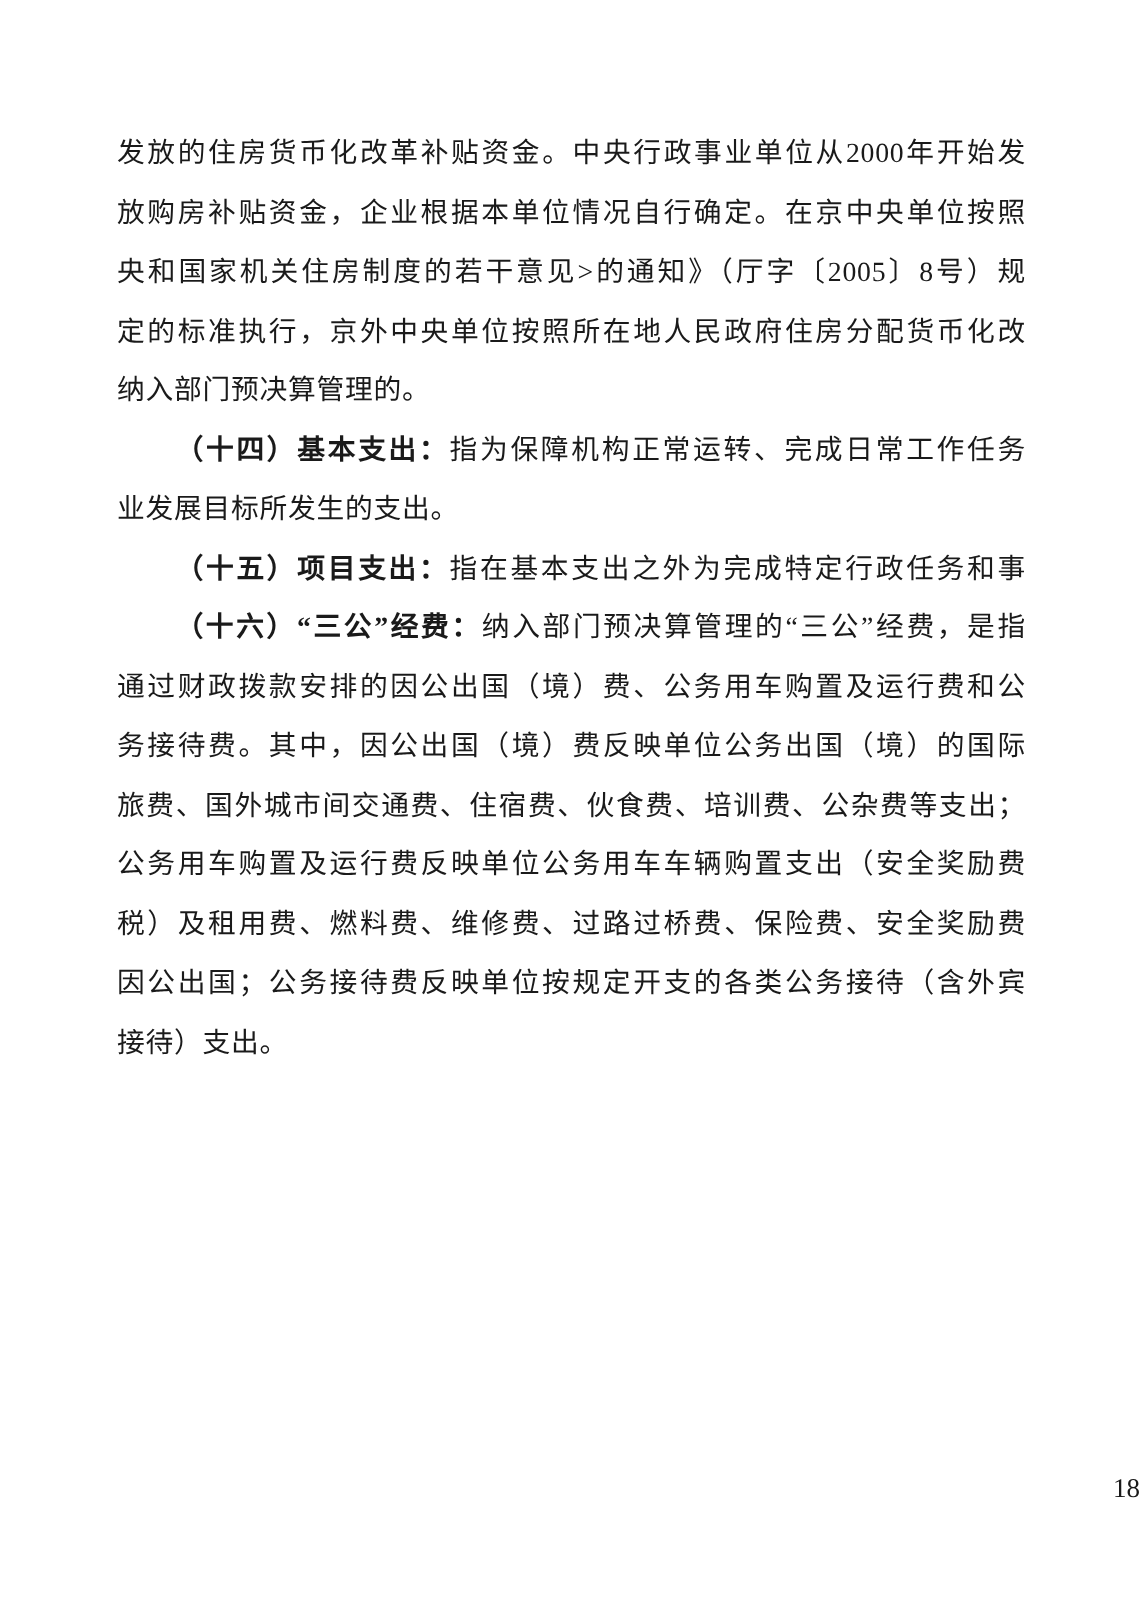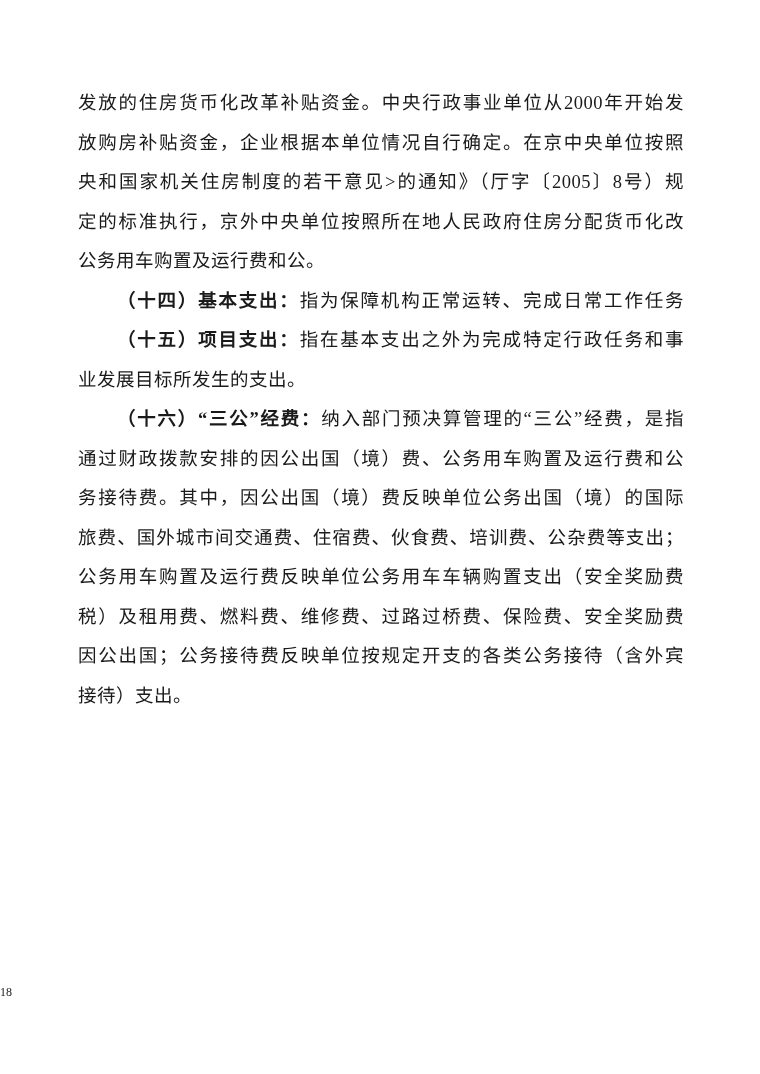--- a/index.html
+++ b/index.html
@@ -51,47 +51,47 @@
   }
   .bold {
     font-weight: bold;
     margin-top: 44px;
   }
   .page-footer {
     position: absolute;
     top: 983px;
     left: 0;
     width: 100%;
-    text-align: left;
-    font-size: 12px;
+    text-align: right;
+    font-size: 18px;
     line-height: 18px;
     color: #1a1a1a;
   }
 </style>
 </head>
 <body>
 
 <div class="doc-page">
   <div class="doc-content">
 
     <div class="para">
       <div class="line">发放的住房货币化改革补贴资金。中央行政事业单位从2000年开始发</div>
       <div class="line">放购房补贴资金，企业根据本单位情况自行确定。在京中央单位按照</div>
       <div class="line">央和国家机关住房制度的若干意见&gt;的通知》（厅字〔2005〕8号）规</div>
       <div class="line">定的标准执行，京外中央单位按照所在地人民政府住房分配货币化改</div>
-      <div class="line last">公务用车购置及运行费和公。</div>
+      <div class="line last">纳入部门预决算管理的。</div>
     </div>
 
     <div class="para">
       <div class="line indent"><span class="bold">（十四）基本支出：</span><span>指为保障机构正常运转、完成日常工作任务</span></div>
     </div>
 
     <div class="para">
+      <div class="line last">业发展目标所发生的支出。</div>
       <div class="line indent"><span class="bold">（十五）项目支出：</span><span>指在基本支出之外为完成特定行政任务和事</span></div>
-      <div class="line last">业发展目标所发生的支出。</div>
     </div>
 
     <div class="para">
       <div class="line indent"><span class="bold">（十六）“三公”经费：</span><span>纳入部门预决算管理的“三公”经费，是指</span></div>
       <div class="line">通过财政拨款安排的因公出国（境）费、公务用车购置及运行费和公</div>
       <div class="line">务接待费。其中，因公出国（境）费反映单位公务出国（境）的国际</div>
       <div class="line">旅费、国外城市间交通费、住宿费、伙食费、培训费、公杂费等支出；</div>
       <div class="line">公务用车购置及运行费反映单位公务用车车辆购置支出（安全奖励费</div>
       <div class="line">税）及租用费、燃料费、维修费、过路过桥费、保险费、安全奖励费</div>
       <div class="line">因公出国；公务接待费反映单位按规定开支的各类公务接待（含外宾</div>

